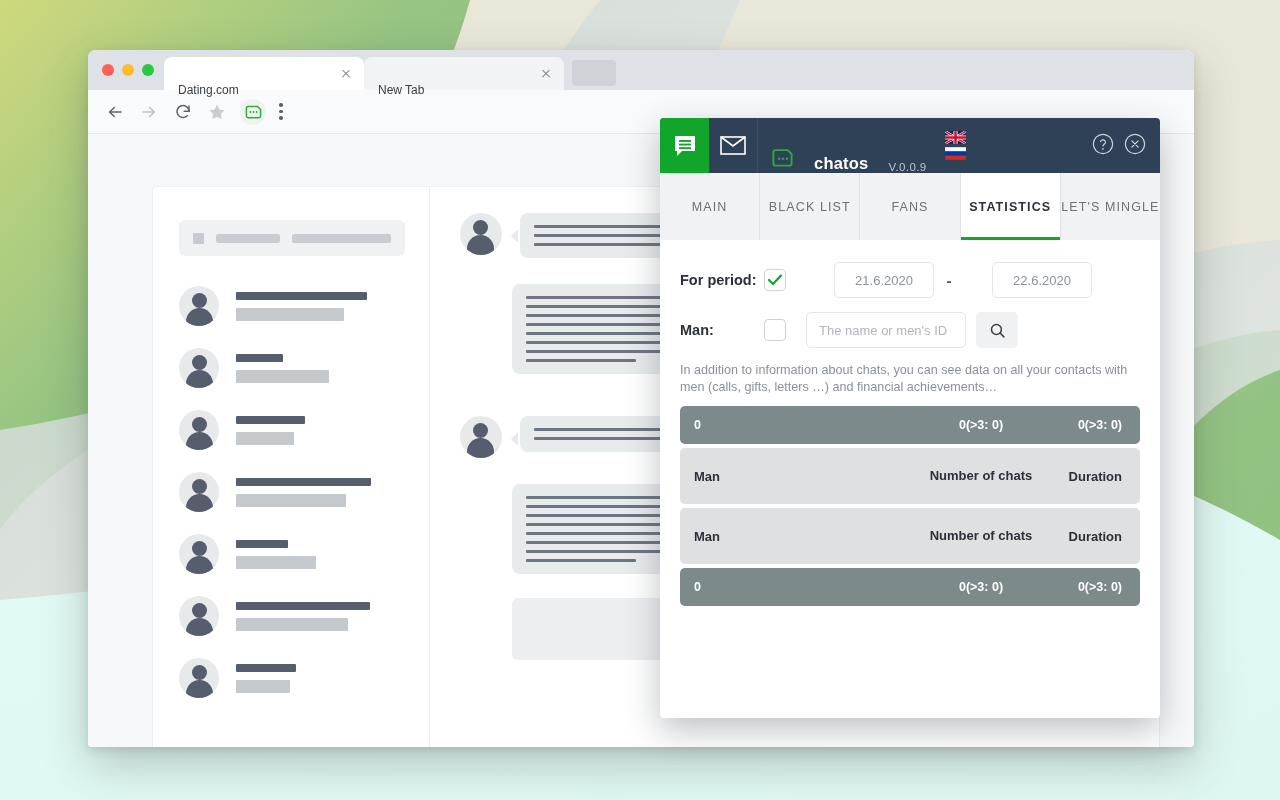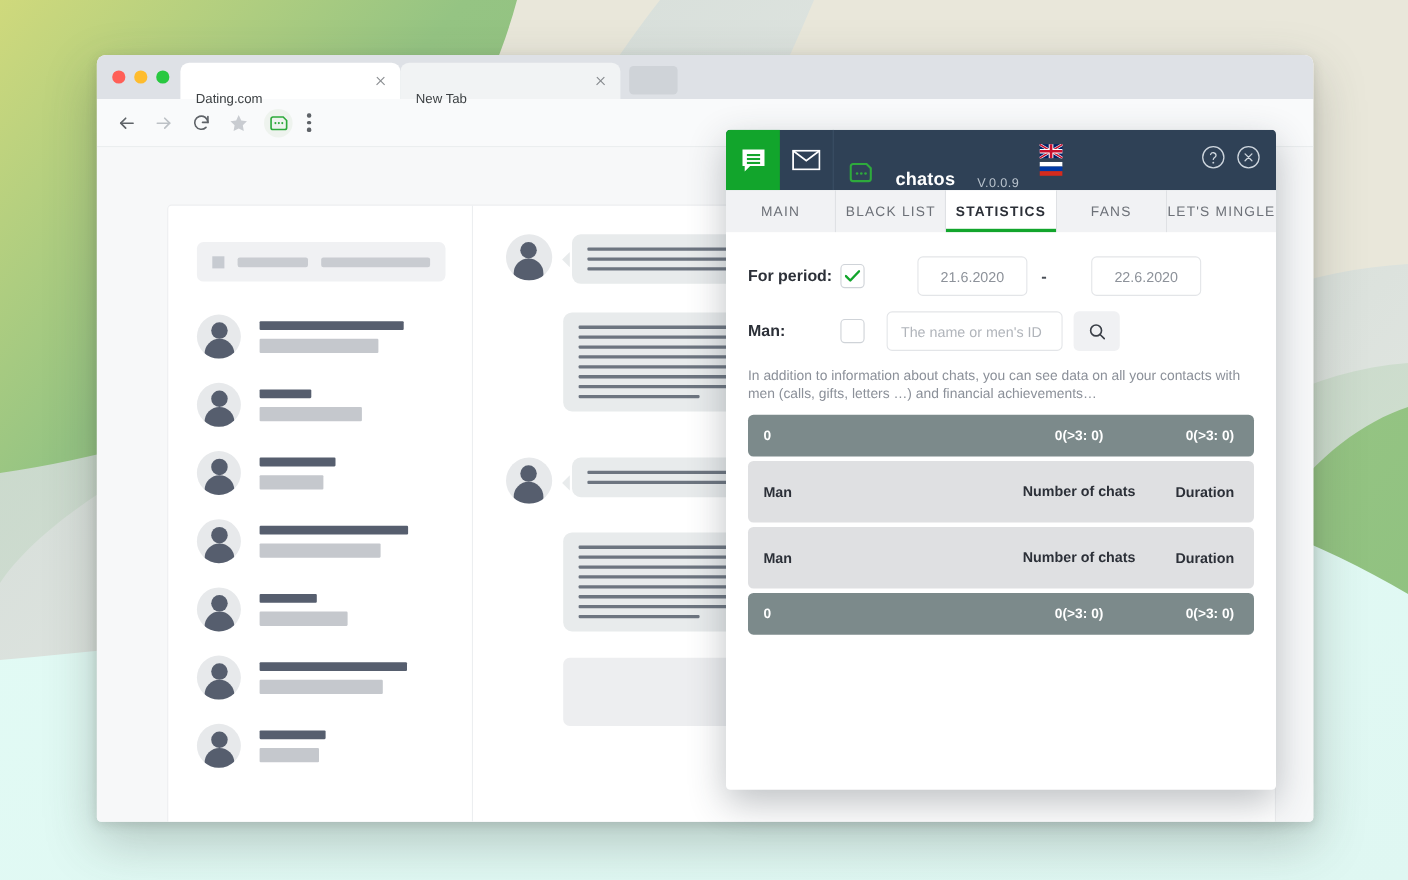--- a/index.html
+++ b/index.html
@@ -143,21 +143,21 @@
   .paid-block { display: flex; flex-direction: column; align-items: center; justify-content: center; gap: 2px; padding: 0 6px; }
   .paid-row1 { display: flex; align-items: center; gap: 6px; }
   .paid-word { font-size: 16px; font-weight: bold; letter-spacing: .4px; }
   .paid-id { font-size: 12.5px; letter-spacing: .2px; }
   .paid-id b { font-weight: bold; }
   .flags { display: flex; flex-direction: column; gap: 3px; justify-content: center; padding: 0 10px 0 4px; }
   .flag { width: 21px; height: 13px; }
   .head-right { margin-left: auto; display: flex; align-items: center; gap: 10px; padding-right: 14px; }
 
   .tabs {
-    height: 38px; background: #f1f2f4; display: flex; align-items: stretch;
+    height: 67px; background: #f1f2f4; display: flex; align-items: stretch;
   }
   .ptab {
     flex: 1; display: flex; align-items: center; justify-content: center;
     font-size: 12.5px; letter-spacing: 1.1px; color: #6d7178;
     border-right: 1px solid #dfe1e4; position: relative; background: #f1f2f4;
   }
   .ptab:last-child { border-right: none; }
   .ptab.active { background: #ffffff; color: #2c3038; font-weight: bold; }
   .ptab.active:after {
     content: ""; position: absolute; left: 0; right: 0; bottom: 0; height: 3px; background: #12a52c;
@@ -486,22 +486,22 @@
           <circle cx="12" cy="12" r="10.5"></circle>
             <path d="M8.6 8.6l6.8 6.8M15.4 8.6l-6.8 6.8" stroke-linecap="round"></path>
         </svg>
       </span>
     </div>
   </div>
 
   <div class="tabs">
     <div class="ptab">MAIN</div>
     <div class="ptab">BLACK LIST</div>
+    <div class="ptab">FANS</div>
     <div class="ptab active">STATISTICS</div>
-    <div class="ptab">FANS</div>
     <div class="ptab">LET'S MINGLE</div>
   </div>
 
   <div class="panel-body">
 
     <div class="frow">
       <span class="flabel">For period:</span>
       <span class="cbox">
         <svg width="14" height="12" viewBox="0 0 14 12" fill="none" stroke="#12a52c" stroke-width="2.2" stroke-linecap="round" stroke-linejoin="round">
             <polyline points="1,6 5,10 13,1.6"></polyline>

